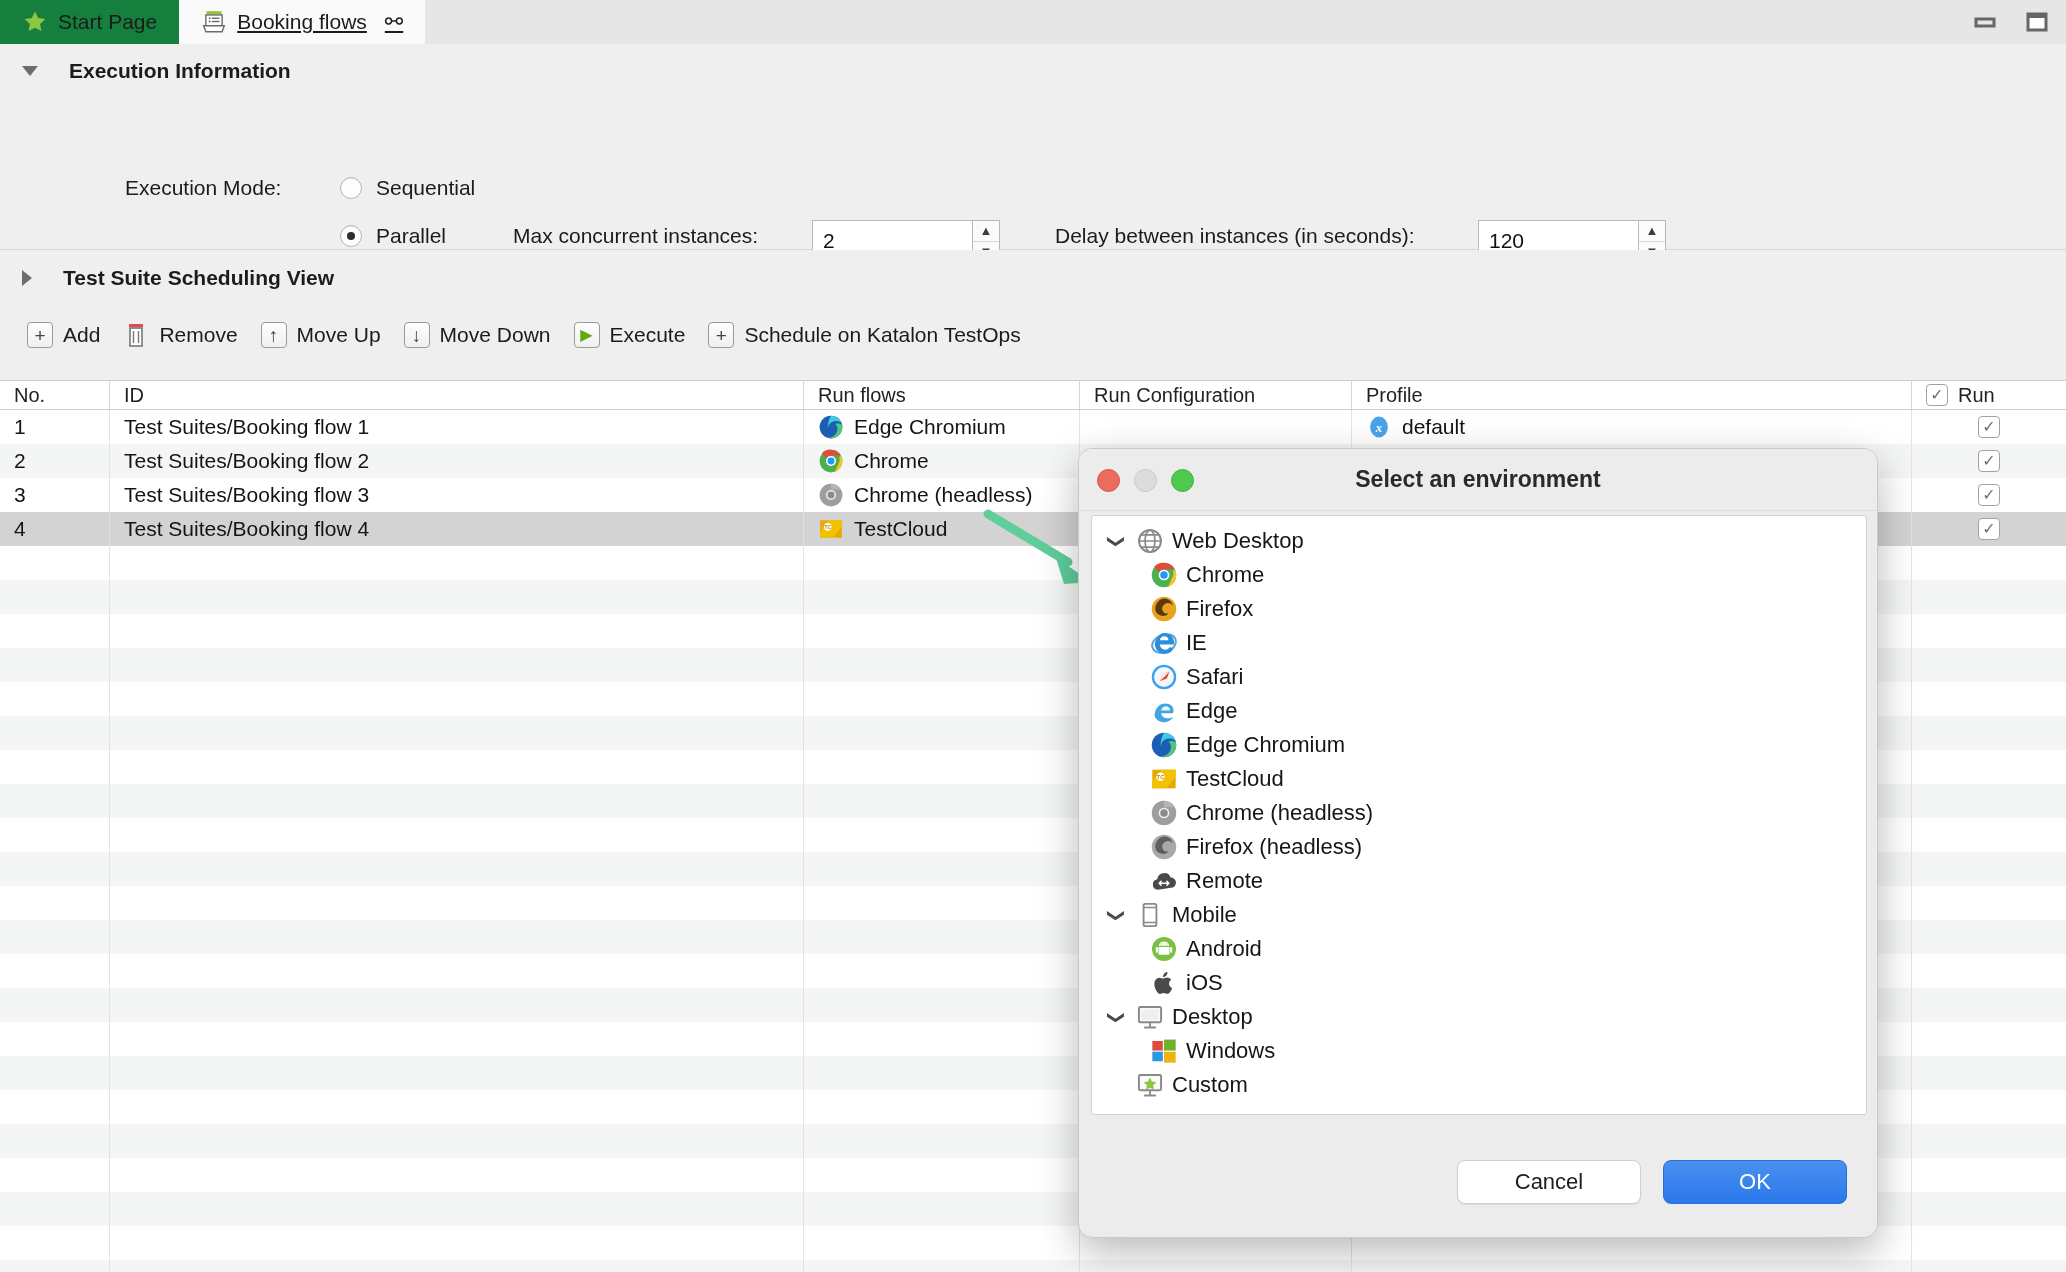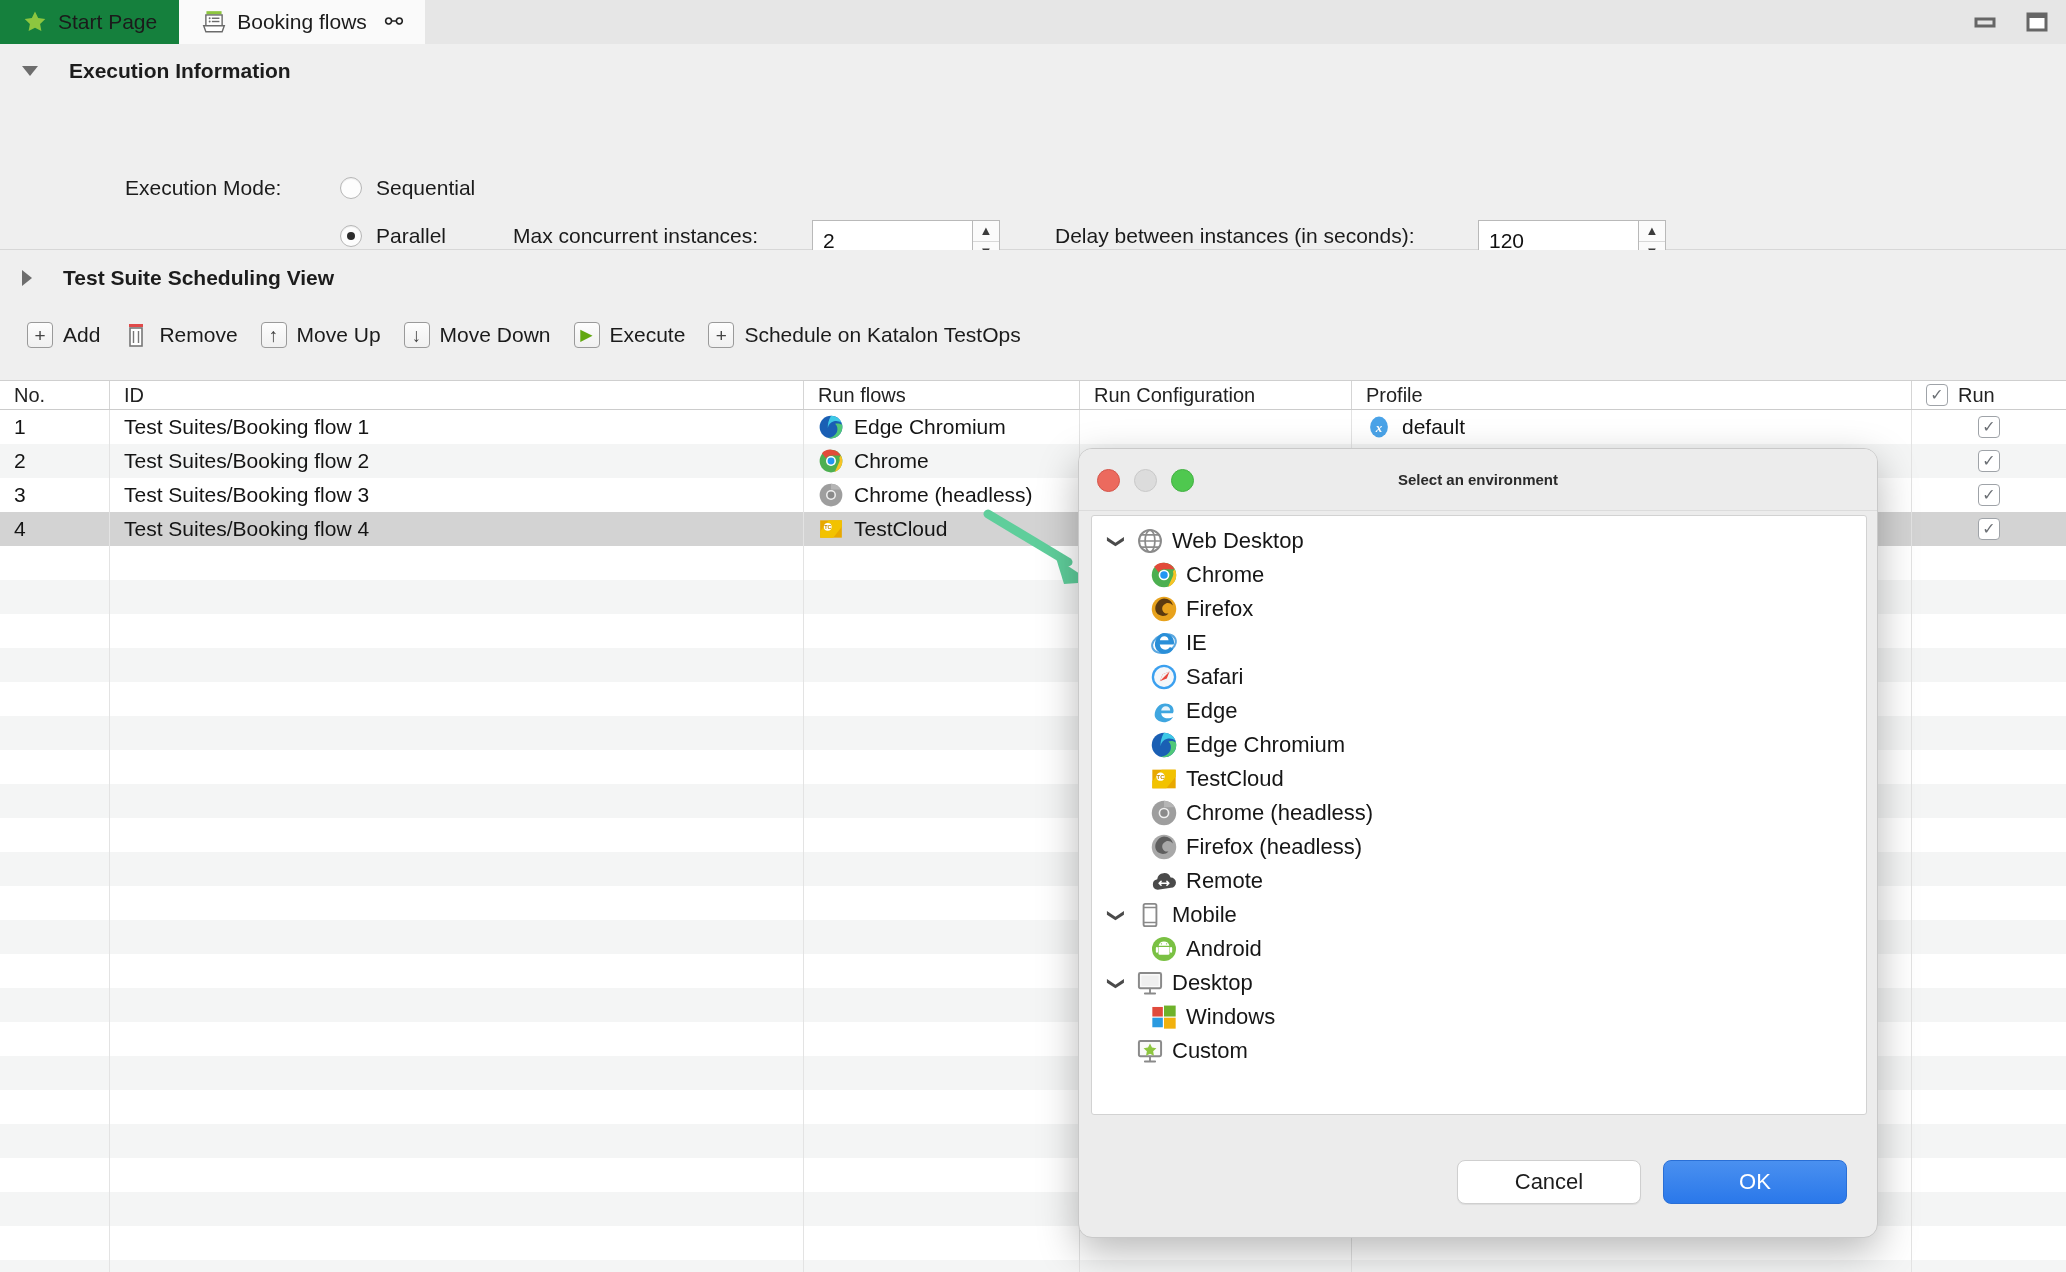--- a/index.html
+++ b/index.html
@@ -18,21 +18,21 @@
     position:absolute; left:0; top:0; width:2066px; height:44px;
     background:#e6e6e6;
     display:flex; align-items:flex-end;
   }
   .tab{
     height:44px; display:flex; align-items:center; gap:10px;
     padding:0 22px; font-size:21px; color:#1b1b1b;
     cursor:default; position:relative;
   }
   .tab.inactive{ background:#15803d; }
-  .tab.active{ background:#fafafa; }
+  .tab.active{ background:#fafafa;text-decoration:underline; }
   .tab .closeg{ font-size:22px; color:#222; margin-left:8px; }
   .winctl{ position:absolute; right:16px; top:0; height:44px; display:flex; align-items:center; gap:26px; }
 
   
   #execSection{
     position:absolute; left:0; top:44px; width:2066px; height:206px;
     background:#efefef; border-bottom:1px solid #d7d7d7;
   }
   .secthead{
     display:flex; align-items:center; gap:31px;
@@ -147,21 +147,21 @@
   #dialog{
     position:absolute; left:1078px; top:448px; width:800px; height:790px;
     background:#ececec; border-radius:14px;
     border:1px solid #c9c9c9;
     box-shadow:0 14px 40px rgba(0,0,0,.28);
     overflow:hidden;
   }
   #dlgTitle{
     height:62px; position:relative; display:flex; align-items:center; justify-content:center;
     background:#ececec; border-bottom:1px solid #dcdcdc;
-    font-size:15px; font-weight:bold; color:#2a2a2a;
+    font-size:23px; font-weight:bold; color:#2a2a2a;
   }
   #lights{ position:absolute; left:18px; top:0; height:62px; display:flex; align-items:center; gap:14px; }
   .light{ width:23px;height:23px;border-radius:50%; }
   .l-red{ background:#ec6a5e; border:1px solid #d4564b; }
   .l-yellow{ background:#dcdcdc; border:1px solid #c9c9c9; }
   .l-green{ background:#4fc84f; border:1px solid #43b143; }
 
   #tree{
     position:absolute; left:12px; top:66px; width:776px; height:600px;
     background:#ffffff; border:1px solid #d2d2d2; border-radius:3px;
@@ -699,20 +699,27 @@
           <circle cx="12" cy="12" r="10.3" fill="#7ac143"></circle>
           <path d="M7.3 10.2h9.4v5.6a1.1 1.1 0 0 1-1.1 1.1H8.4a1.1 1.1 0 0 1-1.1-1.1z" fill="#fff"></path>
           <path d="M7.4 9.2a4.7 4.7 0 0 1 9.2 0z" fill="#fff"></path>
           <rect x="5" y="10.2" width="1.9" height="5" rx=".95" fill="#fff"></rect>
           <rect x="17.1" y="10.2" width="1.9" height="5" rx=".95" fill="#fff"></rect>
           <circle cx="9.8" cy="7.6" r=".6" fill="#7ac143"></circle>
           <circle cx="14.2" cy="7.6" r=".6" fill="#7ac143"></circle>
         </svg>
         <span>Android</span>
       </div>
+      <div class="tnode child">
+        <svg class="tico" viewBox="0 0 24 24">
+          <path d="M16.3 12.7c0-2.3 1.9-3.4 2-3.5-1.1-1.6-2.8-1.8-3.4-1.8-1.4-.1-2.8.8-3.5.8-.7 0-1.9-.8-3.1-.8-1.6 0-3 .9-3.8 2.3-1.6 2.8-.4 7 1.2 9.3.8 1.1 1.7 2.4 2.9 2.3 1.2 0 1.6-.7 3.1-.7 1.4 0 1.8.7 3.1.7 1.3 0 2.1-1.1 2.9-2.3.9-1.3 1.3-2.6 1.3-2.7-.1 0-2.6-1-2.7-3.6z" fill="#4a4a4a"></path>
+          <path d="M14 5.6c.6-.8 1-1.9.9-3-1 0-2.1.6-2.8 1.4-.6.7-1.1 1.9-1 2.9 1.1.1 2.2-.5 2.9-1.3z" fill="#4a4a4a"></path>
+        </svg>
+        <span>iOS</span>
+      </div>
       <div class="tnode root">
         <span class="chev" style="transform: rotate(90deg);">❯</span>
         <svg class="tico" viewBox="0 0 24 24">
           <rect x="2.5" y="3.5" width="19" height="13" rx="1.2" fill="#fafafa" stroke="#8a8a8a" stroke-width="1.7"></rect>
           <rect x="4.6" y="5.5" width="14.8" height="9" fill="#efefef"></rect>
           <path d="M12 16.8v3.4M7.6 21h8.8" stroke="#8a8a8a" stroke-width="1.6" stroke-linecap="round"></path>
         </svg>
         <span>Desktop</span>
       </div>
       <div class="tnode child">

